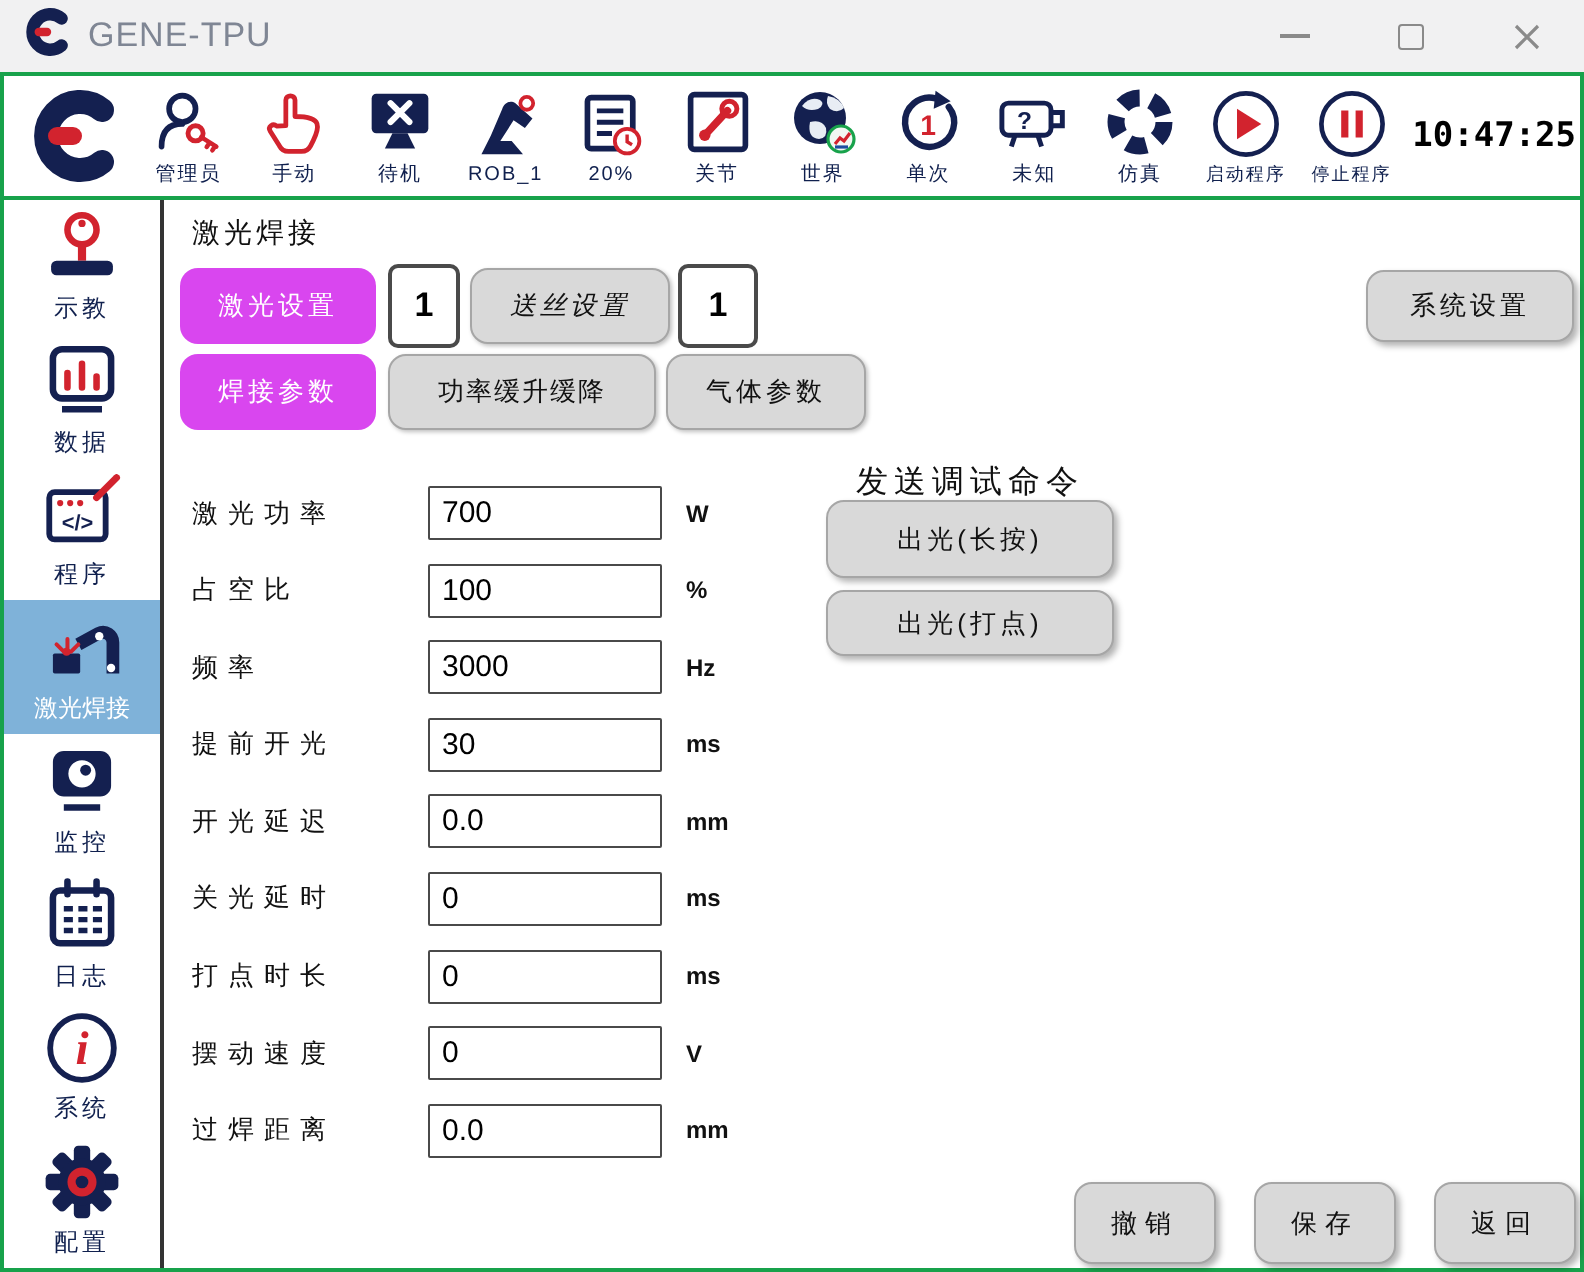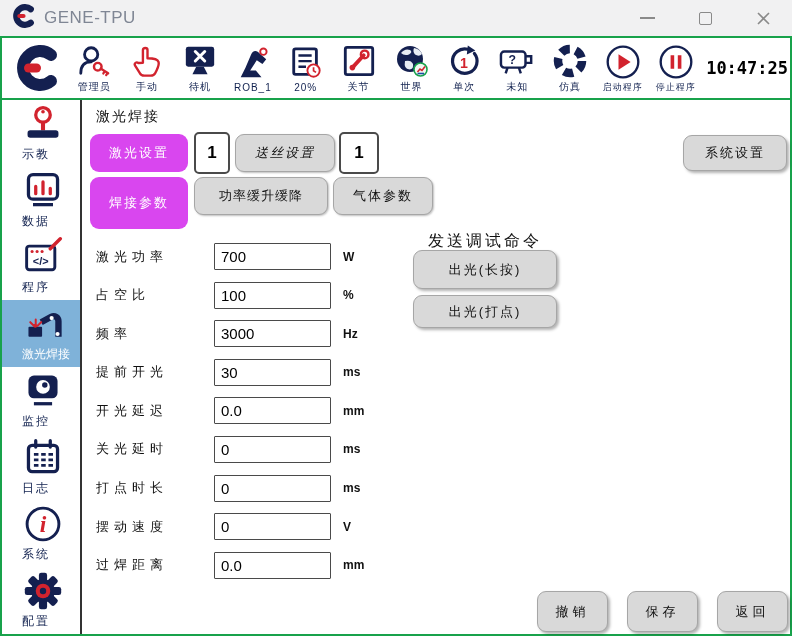--- a/index.html
+++ b/index.html
@@ -23,21 +23,21 @@
              display:flex; align-items:center; padding:0 2px; }
   .brand-logo { width:64px; display:flex; align-items:center; justify-content:center; }
   .tool-item { width:53px; height:100%; display:flex; flex-direction:column; align-items:center; justify-content:center; }
   .tool-item .ticon { height:40px; display:flex; align-items:center; justify-content:center; }
   .tool-item .tlabel { font-size:10px; color:#10204e; white-space:nowrap; letter-spacing:1px; transform:translateY(-1px); }
   .clock { margin-left:4px; font-family:"DejaVu Sans Mono", monospace; font-size:17px; font-weight:600; color:#000; }
 
   
   .workspace { flex:1; display:flex; min-height:0; }
   .sidebar { width:80px; flex:0 0 auto; border-right:2px solid #333; display:flex; flex-direction:column; background:#fff; }
-  .side-item { flex:1; display:flex; flex-direction:column; justify-content:center; gap:2px; cursor:default;padding-left:20px; }
+  .side-item { flex:1; display:flex; flex-direction:column; align-items:center; justify-content:center; gap:2px; cursor:default; }
   .side-item .slabel { font-size:12px; color:#10204e; letter-spacing:2px; white-space:nowrap; }
   .side-item.active { background:#7fb2d9; }
   .side-item.active .slabel { color:#fff; letter-spacing:0; }
 
   .main { flex:1; position:relative; background:#fff; }
   .page-title { position:absolute; left:14px; top:8px; font-size:14px; color:#111; letter-spacing:2px; }
 
   .btn { position:absolute; border-radius:9px; font-size:13px; letter-spacing:2px;
          display:flex; align-items:center; justify-content:center; cursor:default; font-family:inherit; }
   .blue-btn { background:#d946ef; color:#fff; border:none; }
@@ -330,21 +330,21 @@
 
       <div class="main">
         <div class="page-title">激光焊接</div>
 
         <button class="btn blue-btn" style="left:8px; top:34px; width:98px; height:38px;">激光设置</button>
         <input class="chan-input" style="left: 112px; top: 32px;" value="1">
         <button class="btn gray-btn tab-gray" style="left:153px; top:34px; width:100px; height:38px;font-style:italic;">送丝设置</button>
         <input class="chan-input" style="left: 257px; top: 32px; width: 40px;" value="1">
         <button class="btn gray-btn" style="left:601px; top:35px; width:104px; height:36px;">系统设置</button>
 
-        <button class="btn blue-btn" style="left:8px; top:77px; width:98px; height:52px;">焊接参数</button>
+        <button class="btn blue-btn" style="left:8px; top:77px; width:98px; height:38px;">焊接参数</button>
         <button class="btn gray-btn tab-gray" style="left:112px; top:77px; width:134px; height:38px; letter-spacing:1px;">功率缓升缓降</button>
         <button class="btn gray-btn tab-gray" style="left:251px; top:77px; width:100px; height:38px;">气体参数</button>
 
         <div class="form">
           <div class="field-row">
             <div class="field-label">激光功率</div>
             <input class="field-input" value="700" style="">
             <div class="field-unit">W</div>
           </div>
           <div class="field-row">

